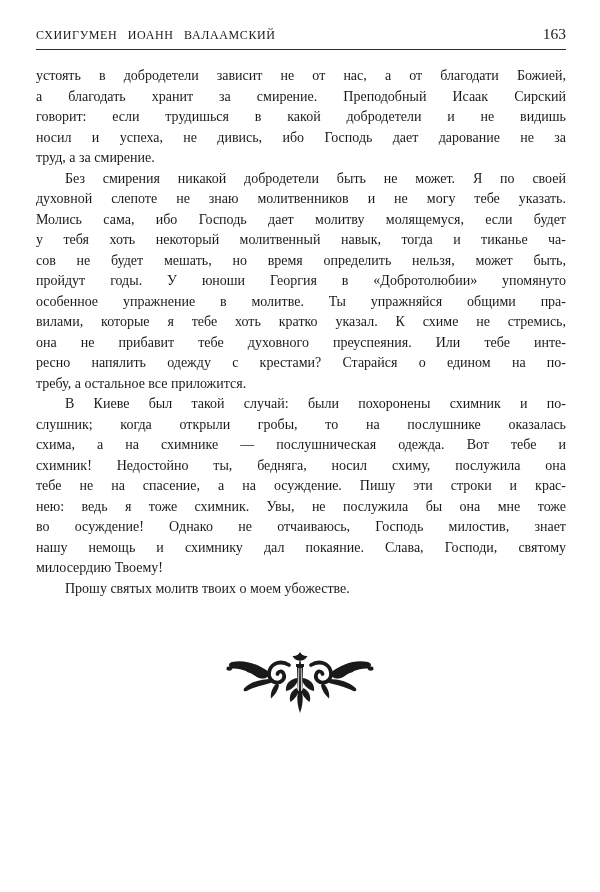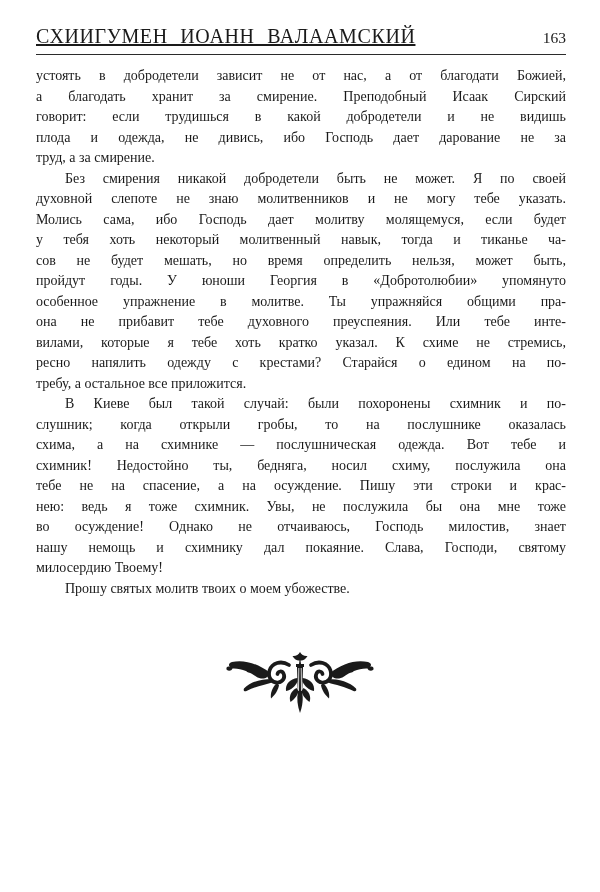--- a/index.html
+++ b/index.html
@@ -20,25 +20,24 @@
     left: 36px;
     right: 34px;
     top: 25px;
     display: flex;
     justify-content: space-between;
     align-items: baseline;
     border-bottom: 1.5px solid #2b2b2b;
     padding-bottom: 6px;
   }
   .header-title {
-    font-size: 20px;
+    font-size: 12px;
     letter-spacing: 0.6px;
     word-spacing: 7px;
     white-space: nowrap;
-    text-decoration: underline;
   }
   .page-num { font-size: 15.5px; text-align: right; }
   
   .page-text {
     position: absolute;
     left: 36px;
     top: 66px;
     width: 530px;
   }
   .line {
@@ -70,33 +69,33 @@
   <div class="header">
     <span class="header-title">СХИИГУМЕН ИОАНН ВАЛААМСКИЙ</span>
     <span class="page-num">163</span>
   </div>
 
   <div class="page-text">
       <div>
         <div class="line">устоять в добродетели зависит не от нас, а от благодати Божией,</div>
         <div class="line">а благодать хранит за смирение. Преподобный Исаак Сирский</div>
         <div class="line">говорит: если трудишься в какой добродетели и не видишь</div>
-        <div class="line">плода и одежда, не дивись, ибо Господь дает дарование не за</div>
+        <div class="line">носил и успеха, не дивись, ибо Господь дает дарование не за</div>
         <div class="line last">труд, а за смирение.</div>
       </div>
       <div>
         <div class="line indent">Без смирения никакой добродетели быть не может. Я по своей</div>
         <div class="line">духовной слепоте не знаю молитвенников и не могу тебе указать.</div>
         <div class="line">Молись сама, ибо Господь дает молитву молящемуся, если будет</div>
         <div class="line">у тебя хоть некоторый молитвенный навык, тогда и тиканье ча-</div>
         <div class="line">сов не будет мешать, но время определить нельзя, может быть,</div>
         <div class="line">пройдут годы. У юноши Георгия в «Добротолюбии» упомянуто</div>
         <div class="line">особенное упражнение в молитве. Ты упражняйся общими пра-</div>
+        <div class="line">вилами, которые я тебе хоть кратко указал. К схиме не стремись,</div>
         <div class="line">она не прибавит тебе духовного преуспеяния. Или тебе инте-</div>
-        <div class="line">вилами, которые я тебе хоть кратко указал. К схиме не стремись,</div>
         <div class="line">ресно напялить одежду с крестами? Старайся о едином на по-</div>
         <div class="line last">требу, а остальное все приложится.</div>
       </div>
       <div>
         <div class="line indent">В Киеве был такой случай: были похоронены схимник и по-</div>
         <div class="line">слушник; когда открыли гробы, то на послушнике оказалась</div>
         <div class="line">схима, а на схимнике — послушническая одежда. Вот тебе и</div>
         <div class="line">схимник! Недостойно ты, бедняга, носил схиму, послужила она</div>
         <div class="line">тебе не на спасение, а на осуждение. Пишу эти строки и крас-</div>
         <div class="line">нею: ведь я тоже схимник. Увы, не послужила бы она мне тоже</div>

